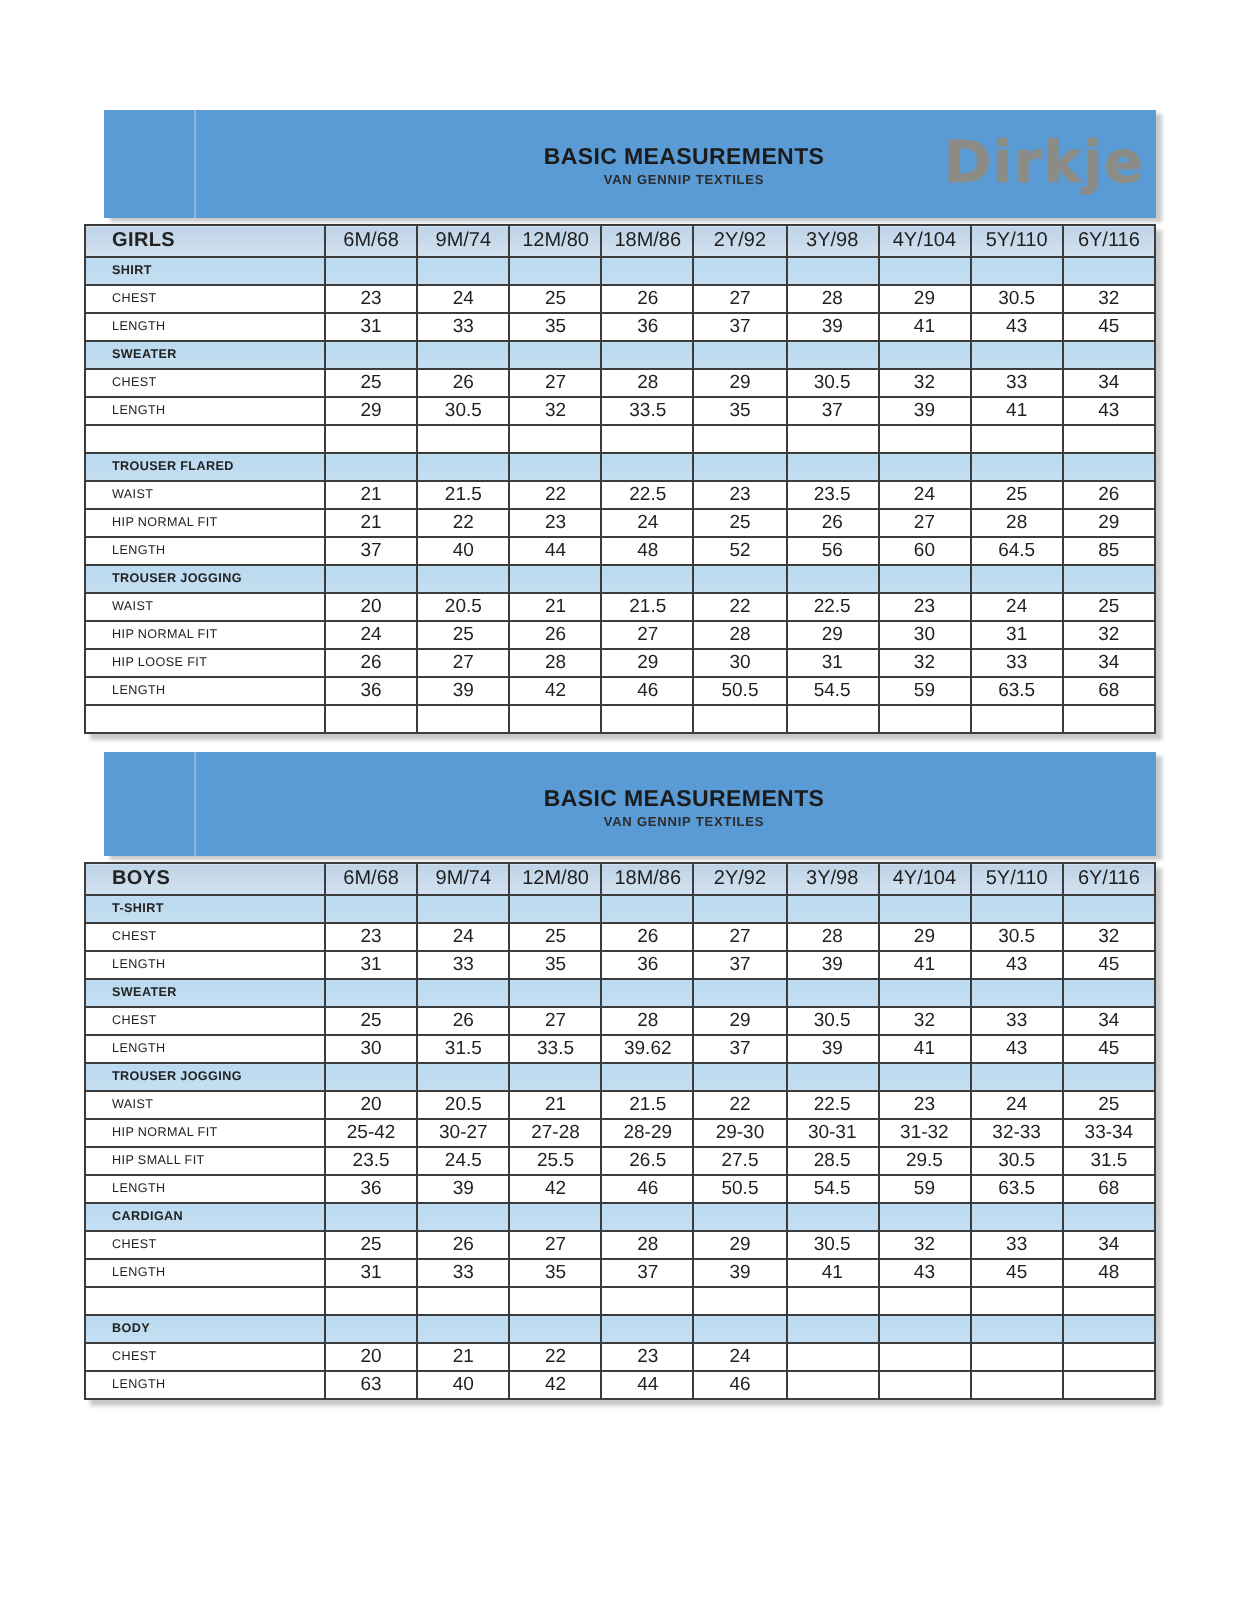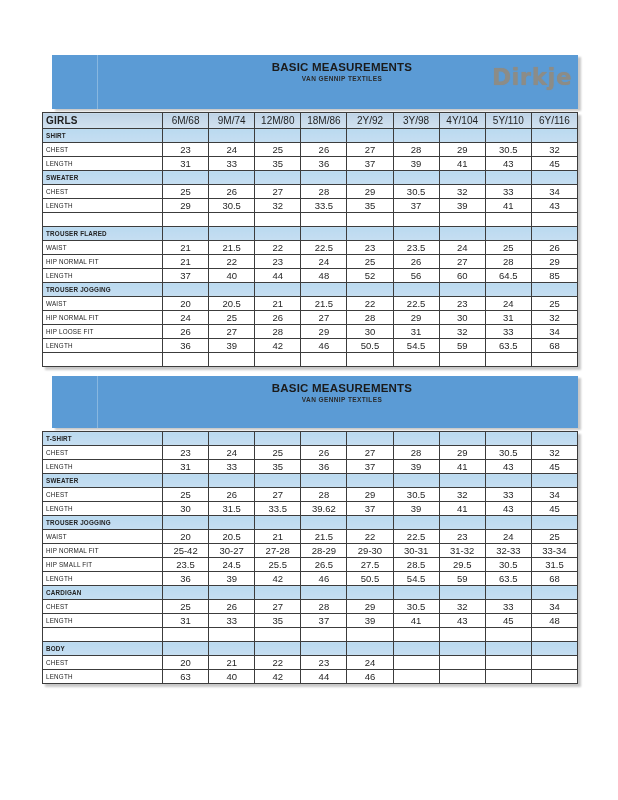--- a/index.html
+++ b/index.html
@@ -33,42 +33,42 @@
   .banner::after {                
     content: "";
     position: absolute;
     left: 45px; top: 0; bottom: 0;
     width: 1px;
     background: rgba(255,255,255,0.28);
   }
   .banner-titles {
     position: relative;
     left: 27px;                   
-    padding-top: 6px;
+    padding-top: 18px;
     text-align: center;
   }
   .banner-title {
     font-size: 11.5px;
     font-weight: bold;
     color: #1b1b1b;
     letter-spacing: 0.2px;
   }
   .banner-subtitle {
     margin-top: 2px;
     font-size: 6.5px;
     font-weight: bold;
     color: #2b2b2b;
     letter-spacing: 0.4px;
   }
   .logo {
     position: absolute;
     right: 6px;
     top: 9px;
     font-family: "DejaVu Sans", sans-serif;
-    font-size: 23px;
+    font-size: 29px;
     font-weight: bold;
     color: #8c8c87;
     letter-spacing: 0.5px;
     text-shadow: 0 0 1px #8c8c87;
   }
   
   table.size-table {
     border-collapse: collapse;
     table-layout: fixed;
     width: 536px;
@@ -96,21 +96,21 @@
     text-align: left;
     padding-left: 3px;
     font-weight: bold;
     font-size: 10px;
   }
   table.size-table tr.section-row td {
     background: linear-gradient(#badaf0, #c6def1);
   }
   table.size-table td.label-col {
     text-align: left;
-    padding-left: 3px;
+    padding-left: 13px;
     font-size: 6.3px;
     letter-spacing: 0.2px;
     color: #222222;
   }
   table.size-table td.section-label { font-weight: bold; }
   .table-gap { height: 9px; }
 </style>
 </head>
 <body>
 
@@ -372,20 +372,32 @@
           <col>
           <col>
           <col>
           <col>
           <col>
           <col>
           <col>
           <col>
       </colgroup>
       <tbody>
+          <tr class="header-row">
+            <td class="label-col group-label">BOYS</td>
+            <td>6M/68</td>
+            <td>9M/74</td>
+            <td>12M/80</td>
+            <td>18M/86</td>
+            <td>2Y/92</td>
+            <td>3Y/98</td>
+            <td>4Y/104</td>
+            <td>5Y/110</td>
+            <td>6Y/116</td>
+          </tr>
           <tr class="section-row">
             <td class="label-col section-label">T-SHIRT</td>
             <td></td>
             <td></td>
             <td></td>
             <td></td>
             <td></td>
             <td></td>
             <td></td>
             <td></td>

